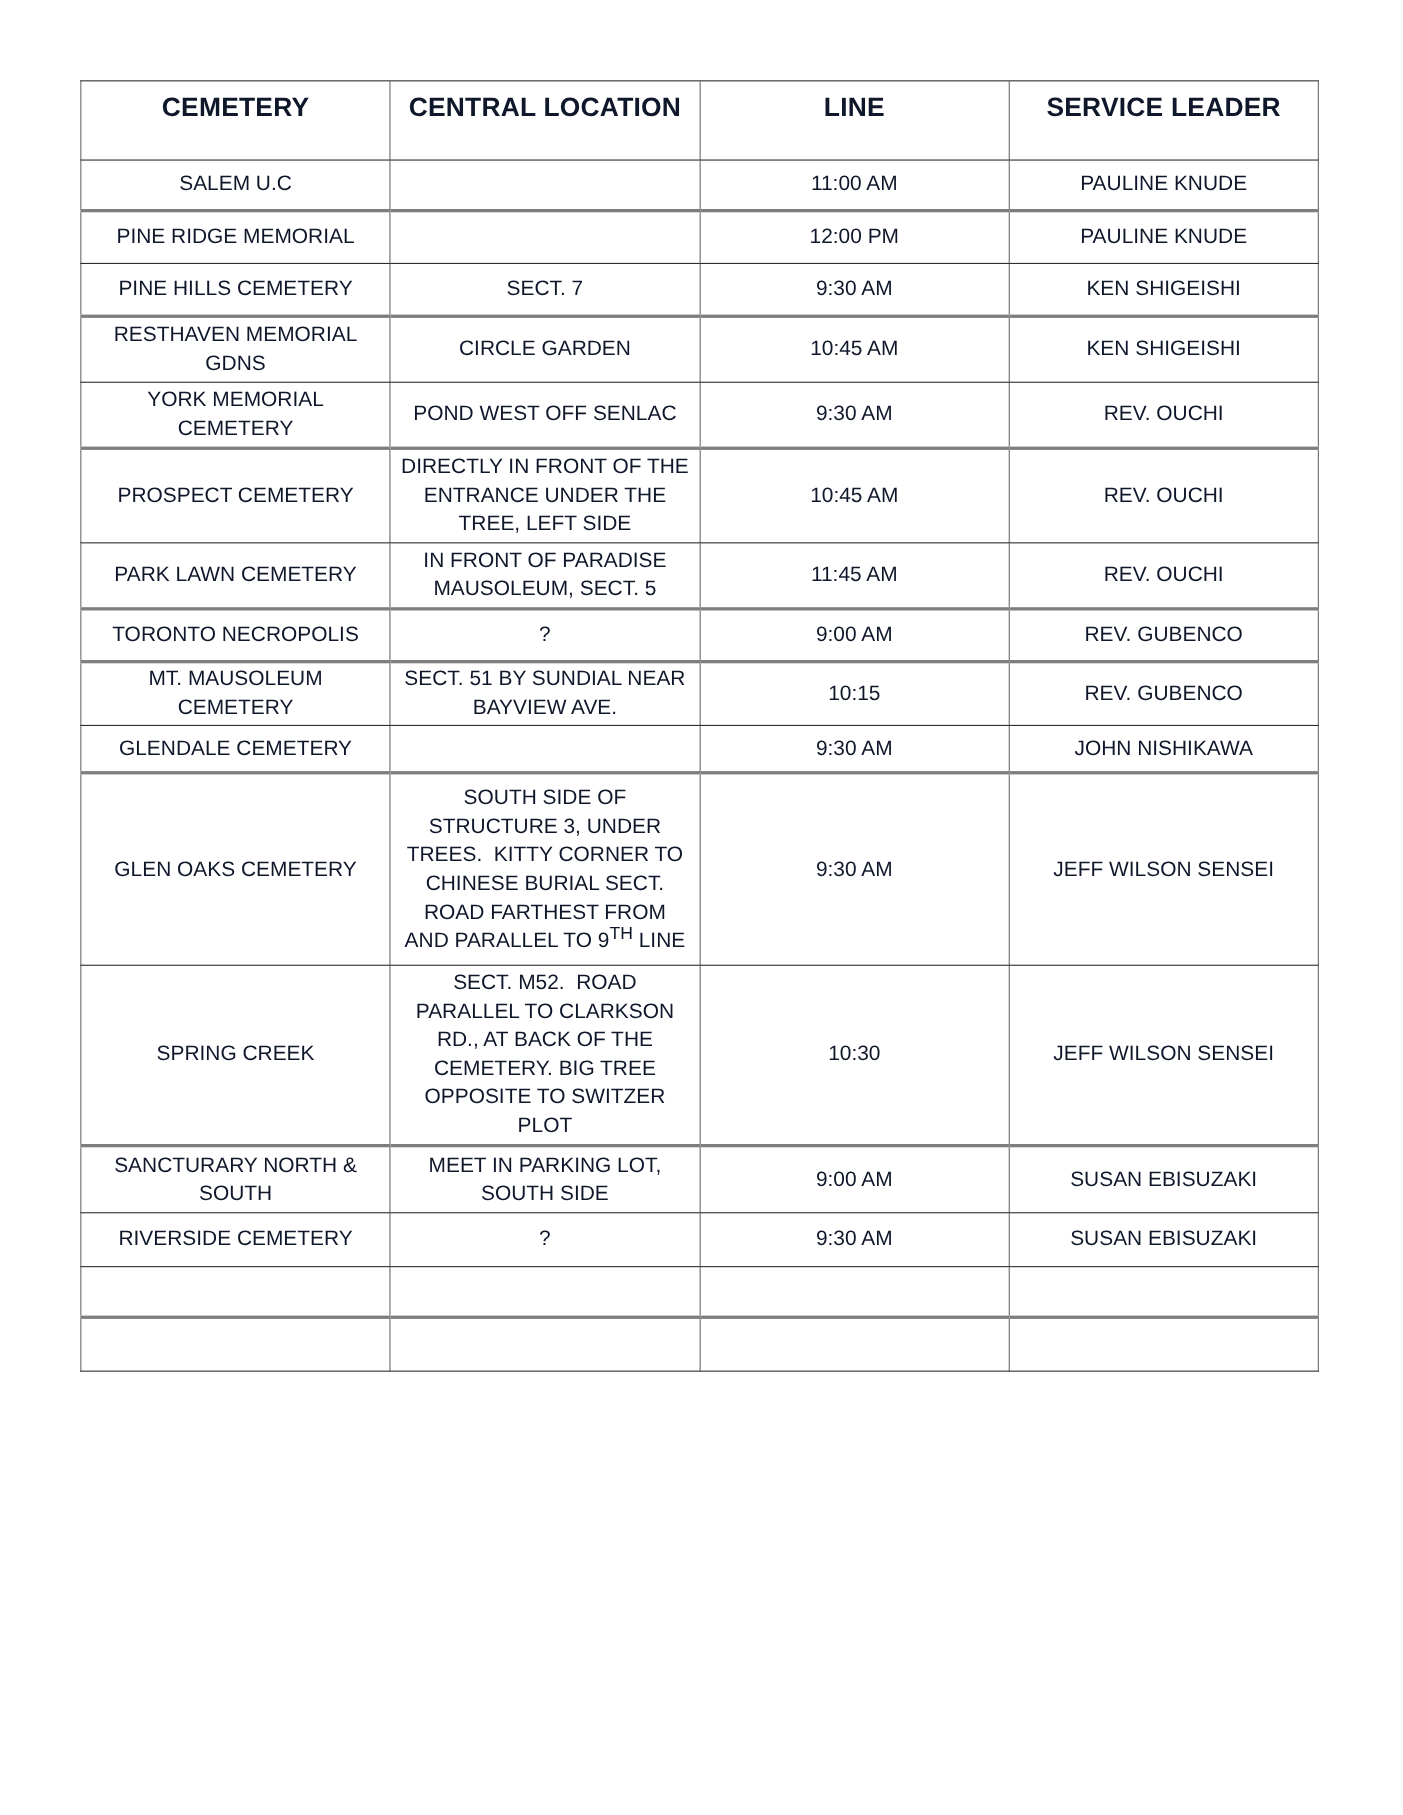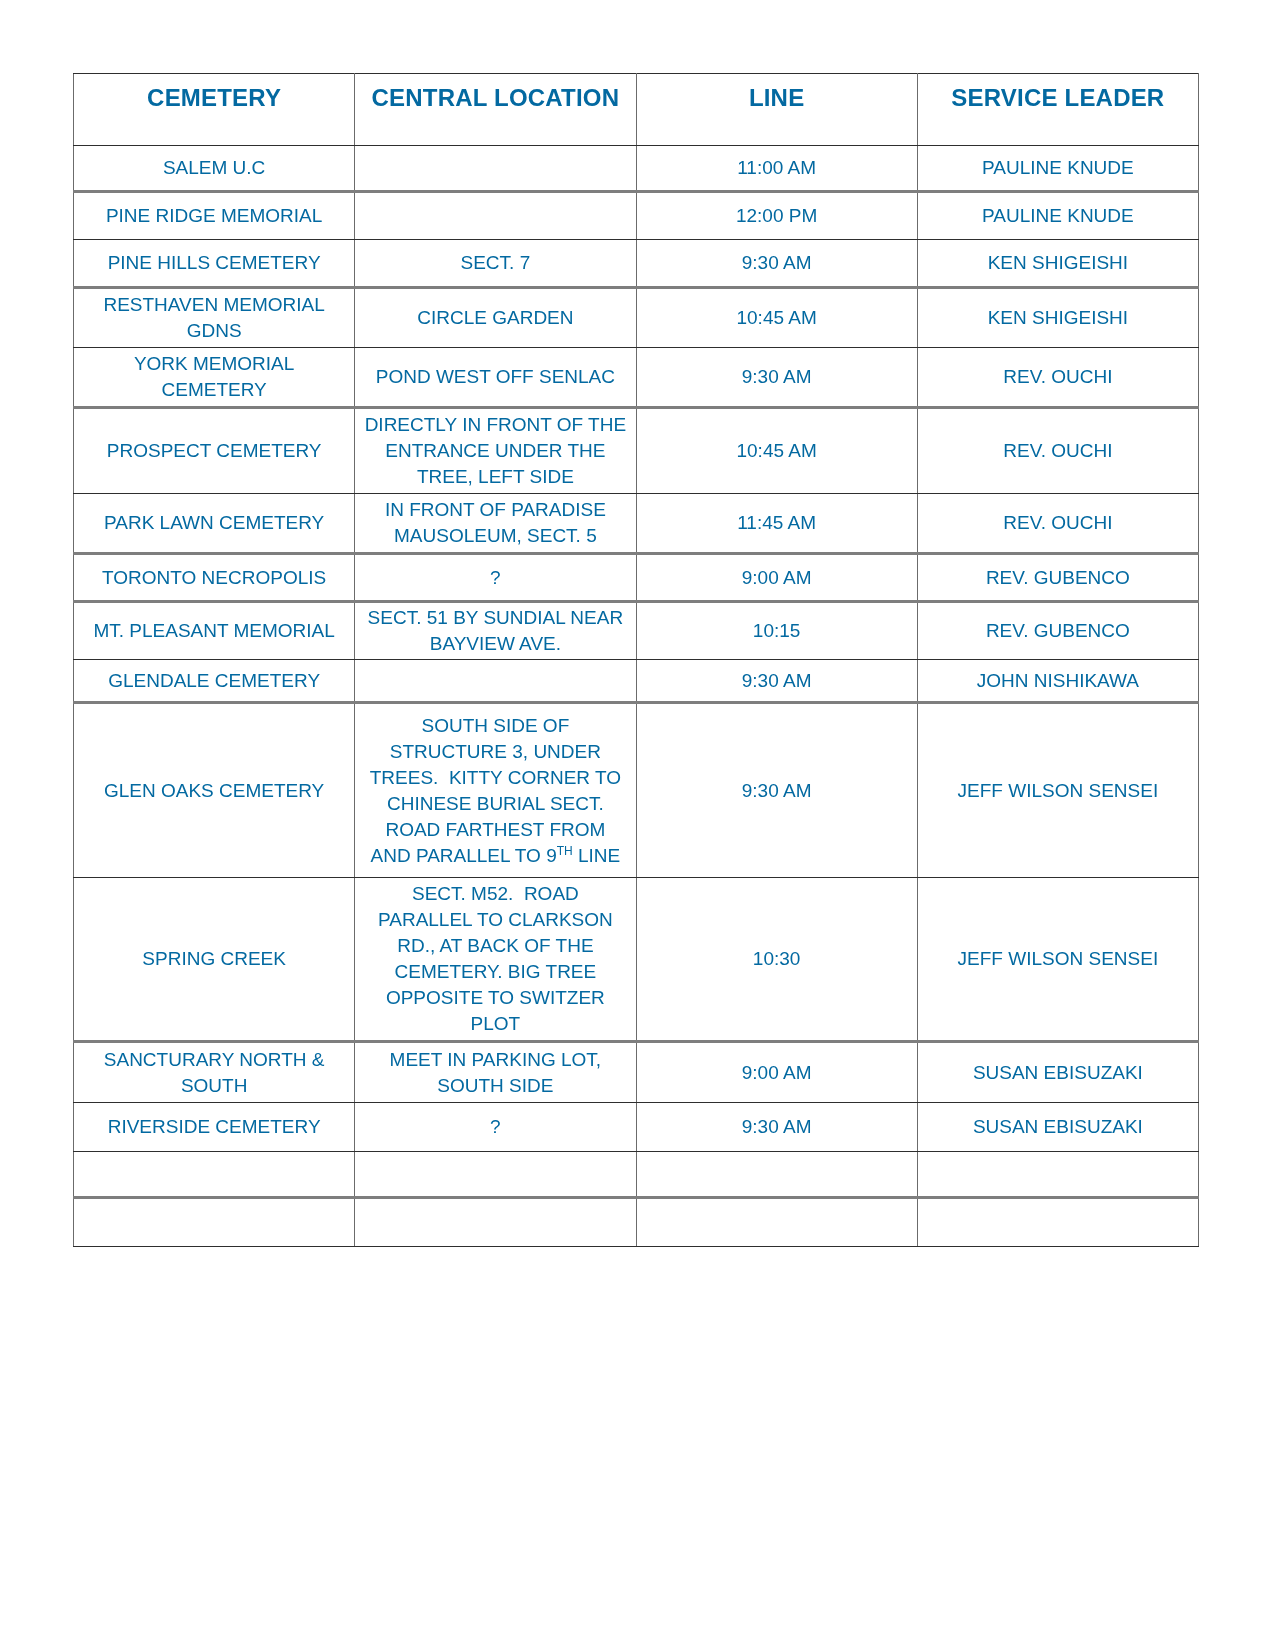--- a/index.html
+++ b/index.html
@@ -1,21 +1,21 @@
 <!DOCTYPE html>
 <html><head>
 <meta charset="utf-8">
 <style>
   html,body{margin:0;padding:0;background:#ffffff;}
   .page{
     position:relative;
     width:1275px;height:1650px;
     background:#ffffff;
     font-family:"Liberation Sans", sans-serif;
-    color:#0369a1;
+    color:#0f172a;
   }
   table.schedule{
     position:absolute;
     left:73px;top:73px;
     width:1126px;
     border-collapse:collapse;
     table-layout:fixed;
   }
   table.schedule col{width:25%;}
   table.schedule th,
@@ -36,21 +36,21 @@
     font-weight:bold;
     vertical-align:top;
     padding-top:10px;
     letter-spacing:0.2px;
   }
   table.schedule td{
     font-size:19px;
     line-height:26px;
   }
   tr.thick-top td{border-top:3px solid #7e7e7e;}
-  td sup{font-size:12px;line-height:0;}
+  td sup{font-size:16px;line-height:0;}
 </style>
 </head>
 <body>
 
 <div class="page">
   <table class="schedule">
     <colgroup>
       <col>
       <col>
       <col>
@@ -108,21 +108,21 @@
           <td>11:45 AM</td>
           <td>REV. OUCHI</td>
         </tr>
         <tr class="thick-top" style="height: 48px;">
           <td>TORONTO NECROPOLIS</td>
           <td>?</td>
           <td>9:00 AM</td>
           <td>REV. GUBENCO</td>
         </tr>
         <tr class="thick-top" style="height: 52px;">
-          <td>MT. PLEASANT MEMORIAL</td>
+          <td>MT. MAUSOLEUM CEMETERY</td>
           <td>SECT. 51 BY SUNDIAL NEAR<br>BAYVIEW AVE.</td>
           <td>10:15</td>
           <td>REV. GUBENCO</td>
         </tr>
         <tr style="height: 43px;">
           <td>GLENDALE CEMETERY</td>
           <td></td>
           <td>9:30 AM</td>
           <td>JOHN NISHIKAWA</td>
         </tr>

